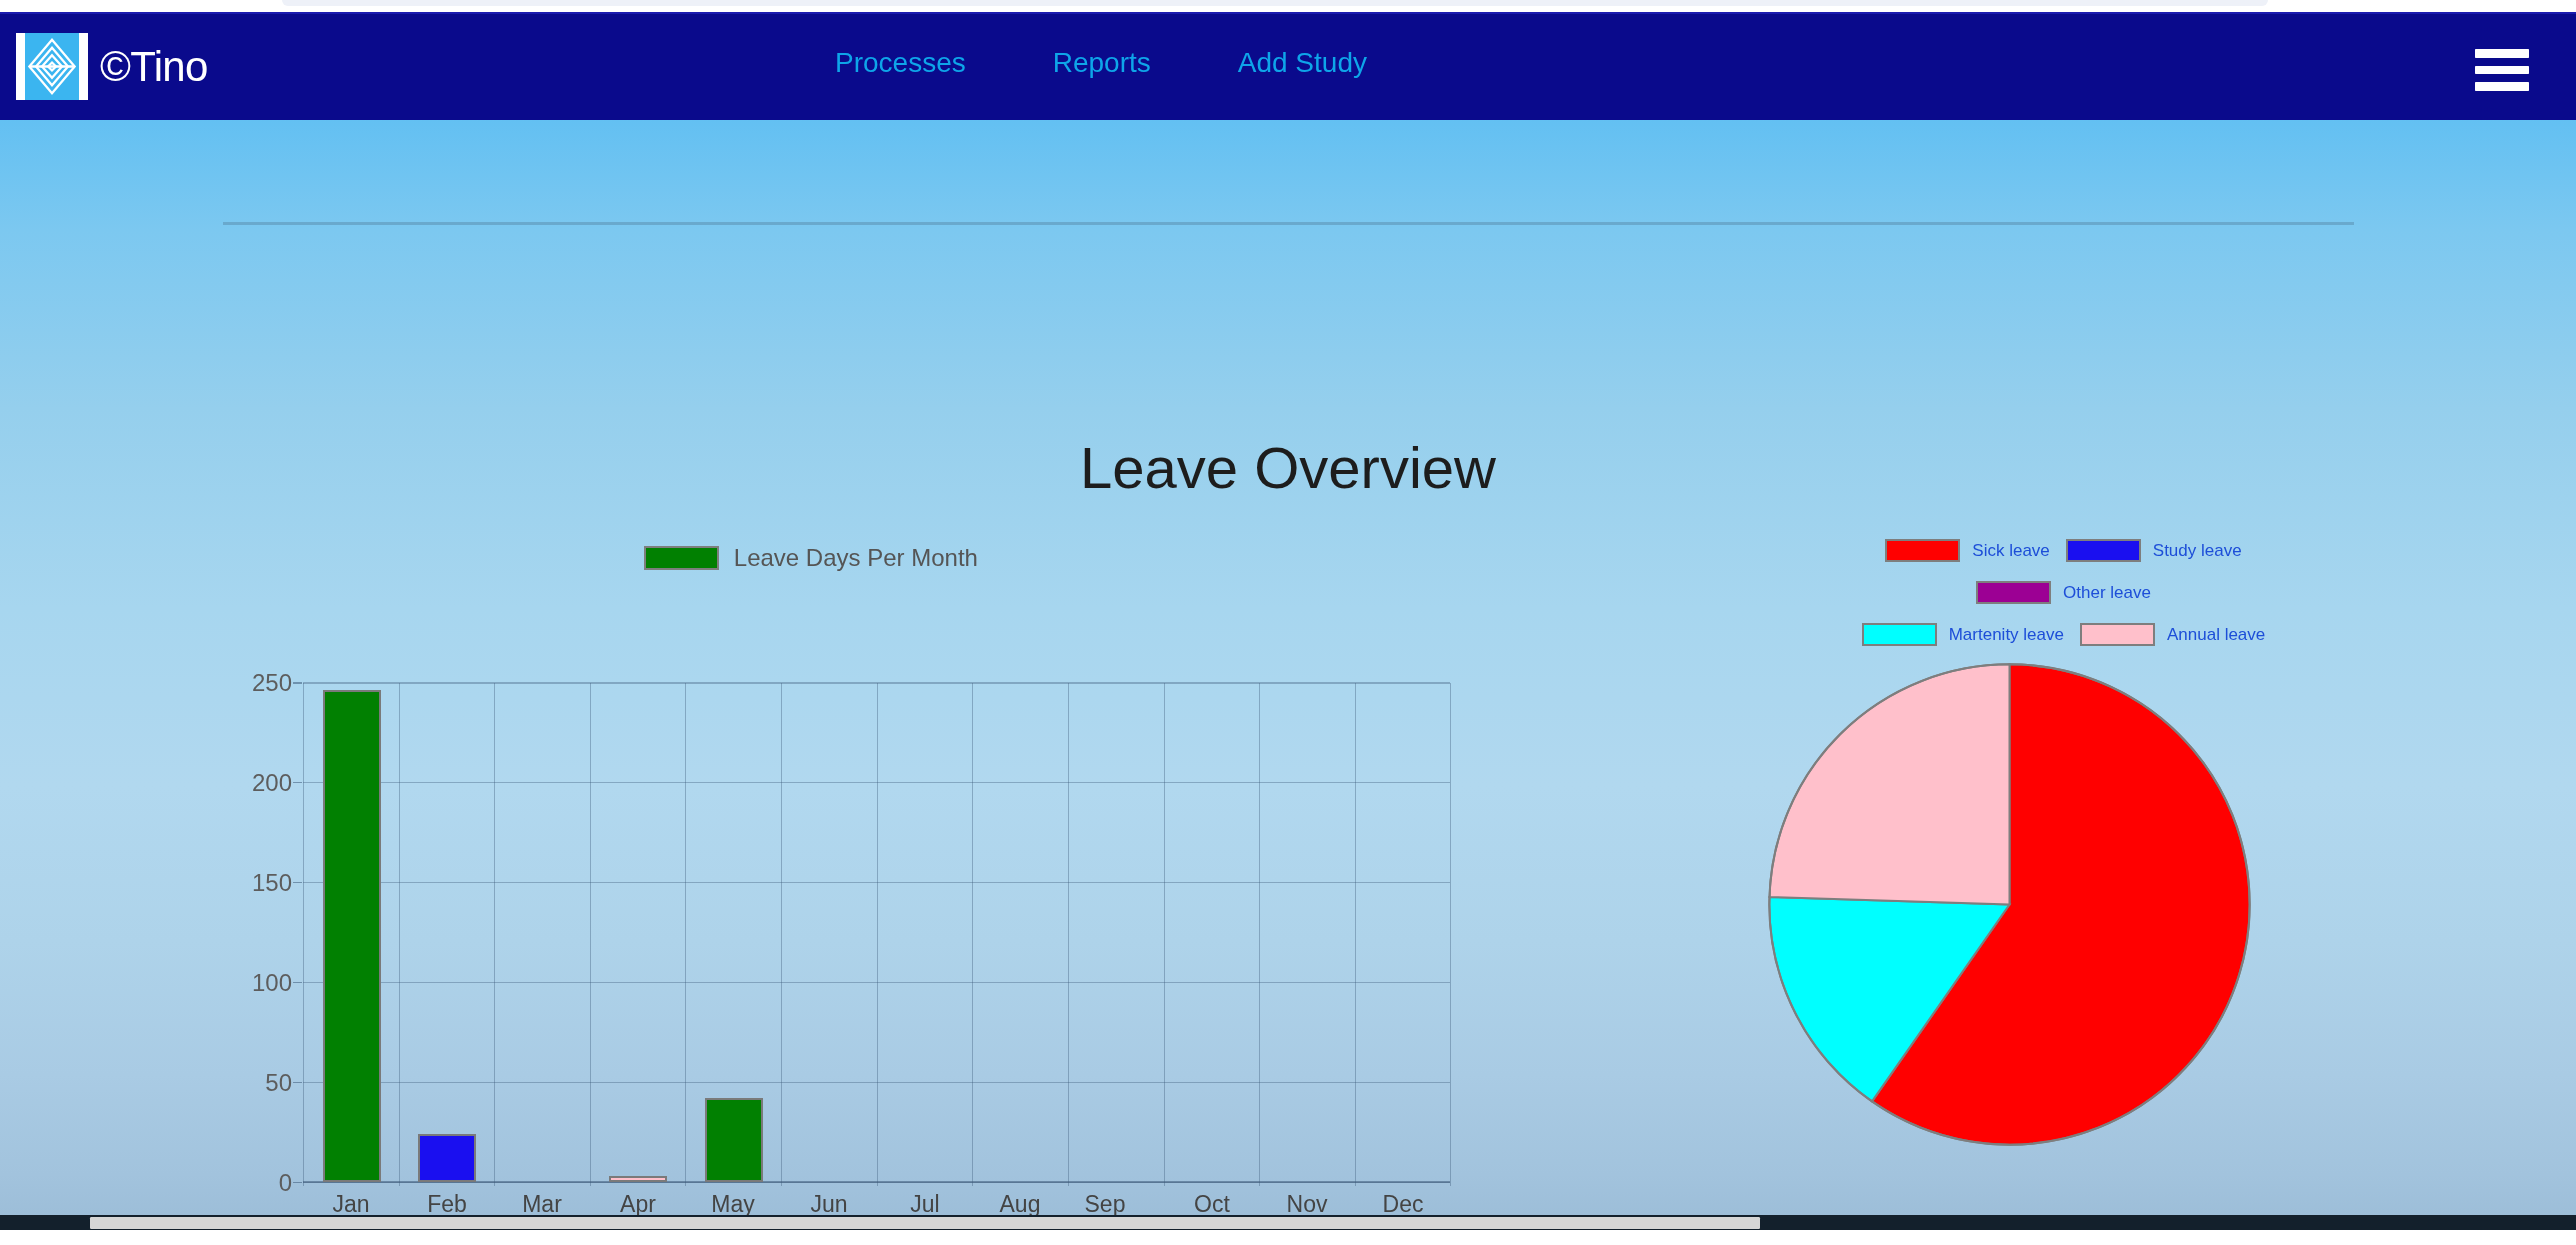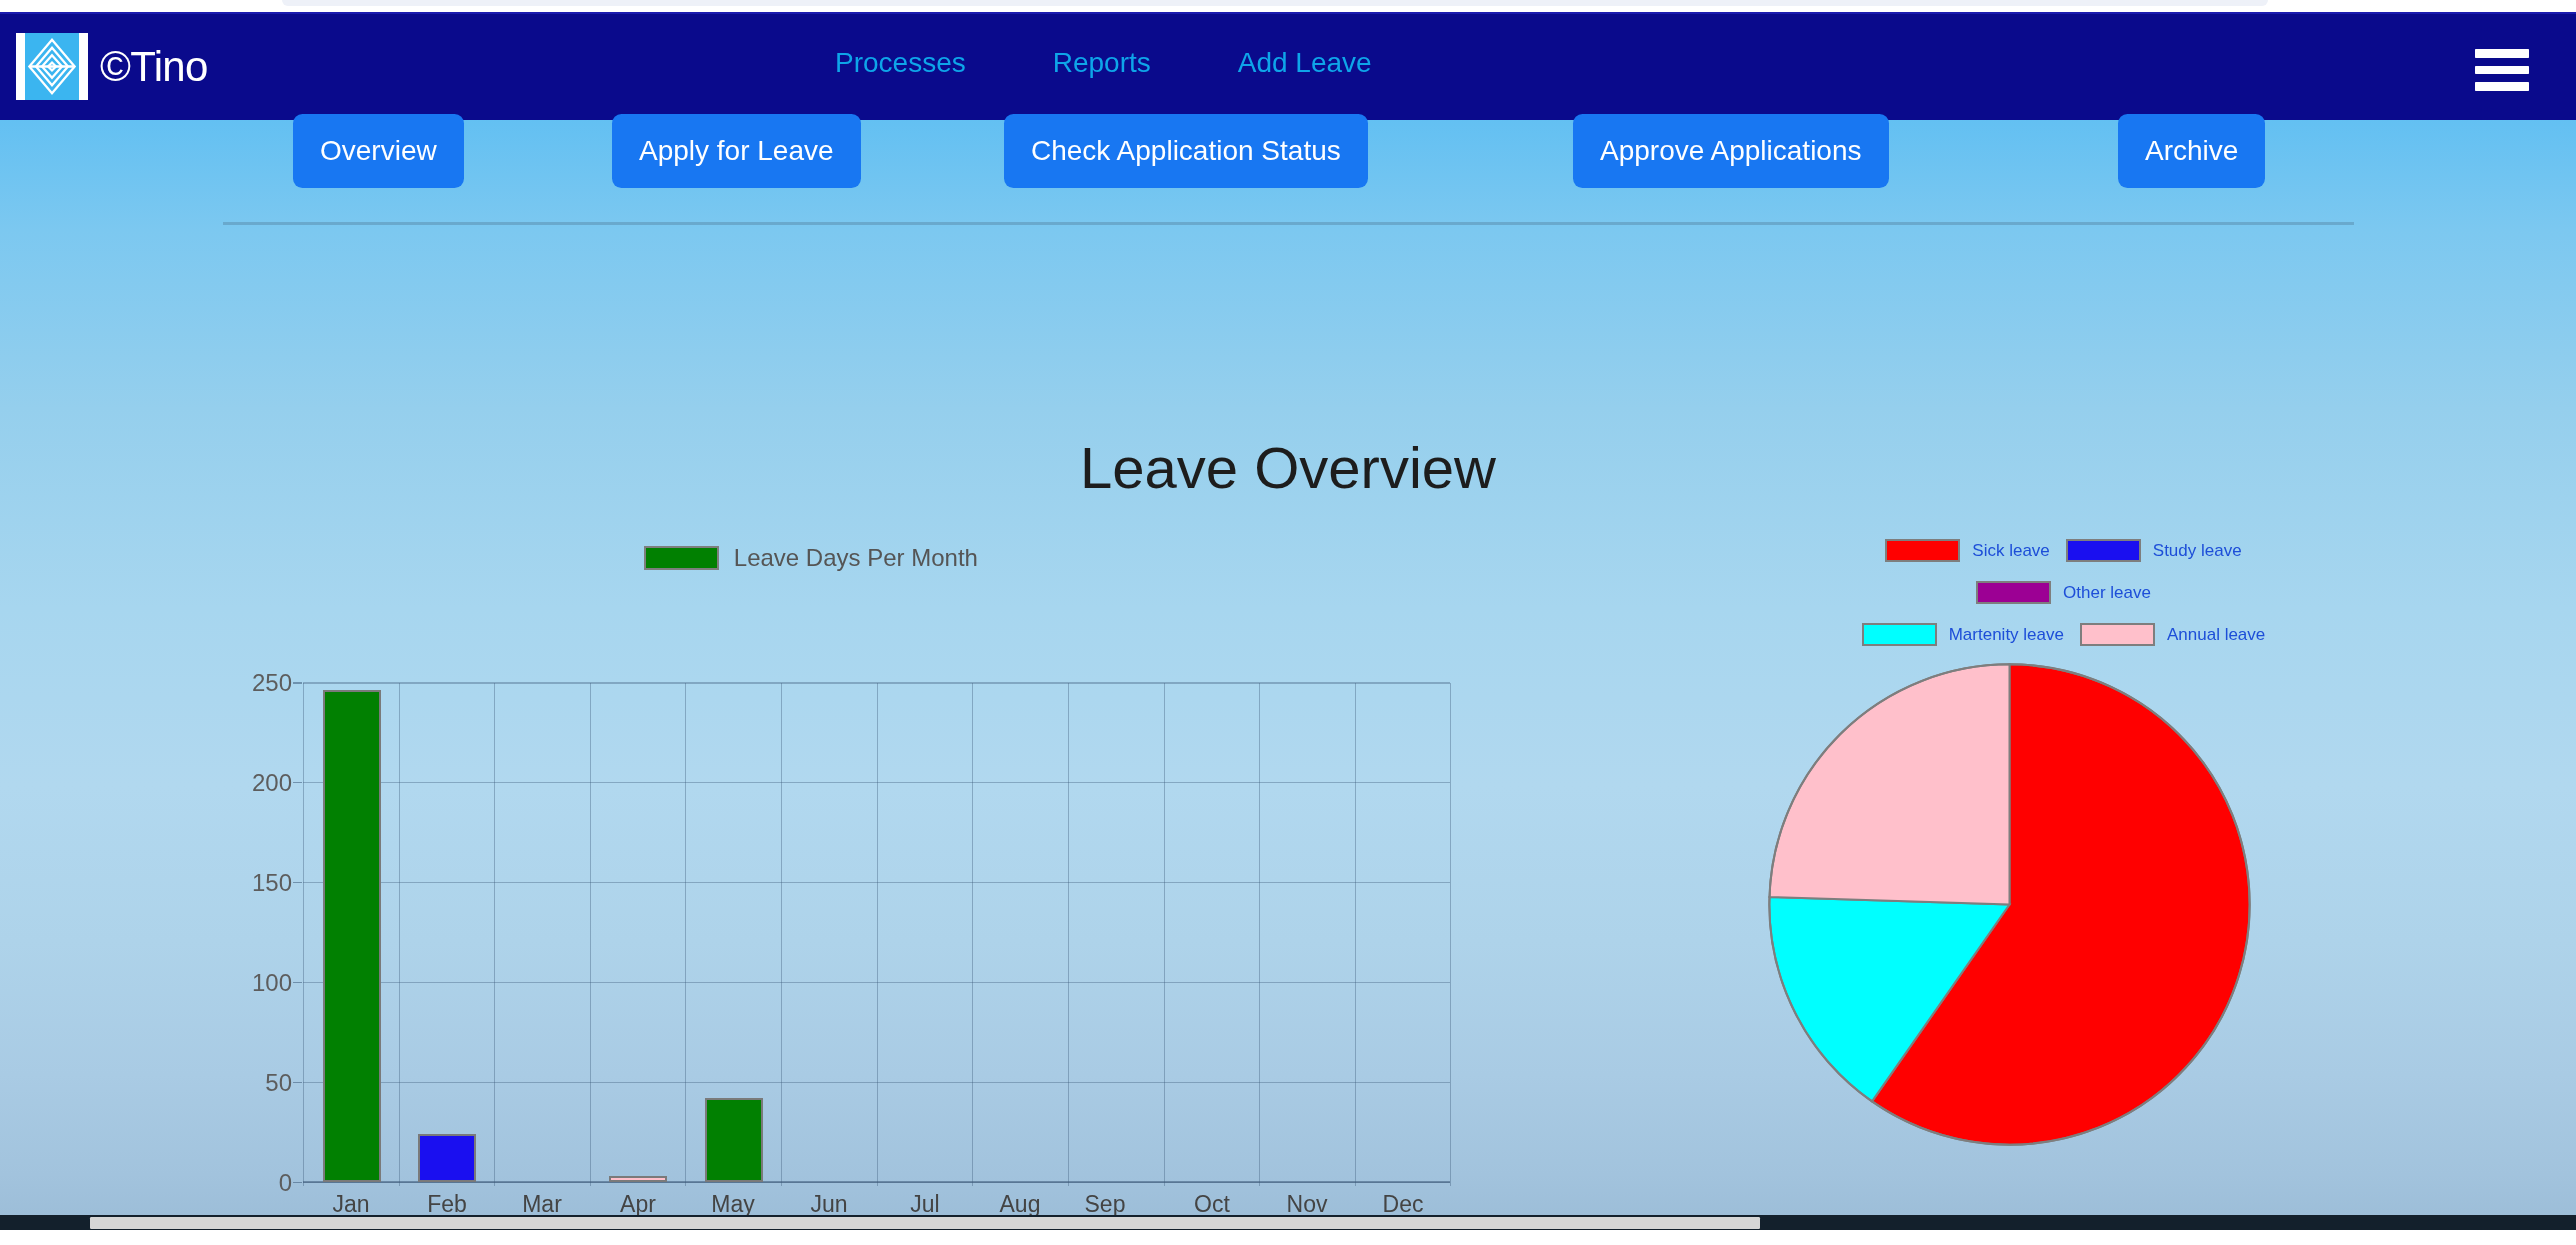--- a/index.html
+++ b/index.html
@@ -353,37 +353,30 @@
             <line x1="20" y1="50" x2="88" y2="50"></line>
           </g>
         </svg>
       </div>
       <span id="brand-title">©Tino</span>
     </div>
 
     <nav id="nav-links">
       <a class="nav-link" href="#">Processes</a>
       <a class="nav-link" href="#">Reports</a>
-      <a class="nav-link" href="#">Add Leave</a>
+      <a class="nav-link" href="#">Add Study</a>
     </nav>
 
     <button id="hamburger-button">
       <span></span>
       <span></span>
       <span></span>
     </button>
   </div>
 
-  <div id="tab-row">
-    <button class="tab-button" id="tab-overview">Overview</button>
-    <button class="tab-button" id="tab-apply-for-leave">Apply for Leave</button>
-    <button class="tab-button" id="tab-check-status">Check Application Status</button>
-    <button class="tab-button" id="tab-approve">Approve Applications</button>
-    <button class="tab-button" id="tab-archive">Archive</button>
-  </div>
   <div id="tab-divider"></div>
 
   <h1 id="page-title">Leave Overview</h1>
 
   <div id="charts-area">
 
     <div id="bar-chart">
       <div id="bar-chart-legend">
         <span class="legend-swatch"></span>
         <span class="legend-label">Leave Days Per Month</span>

